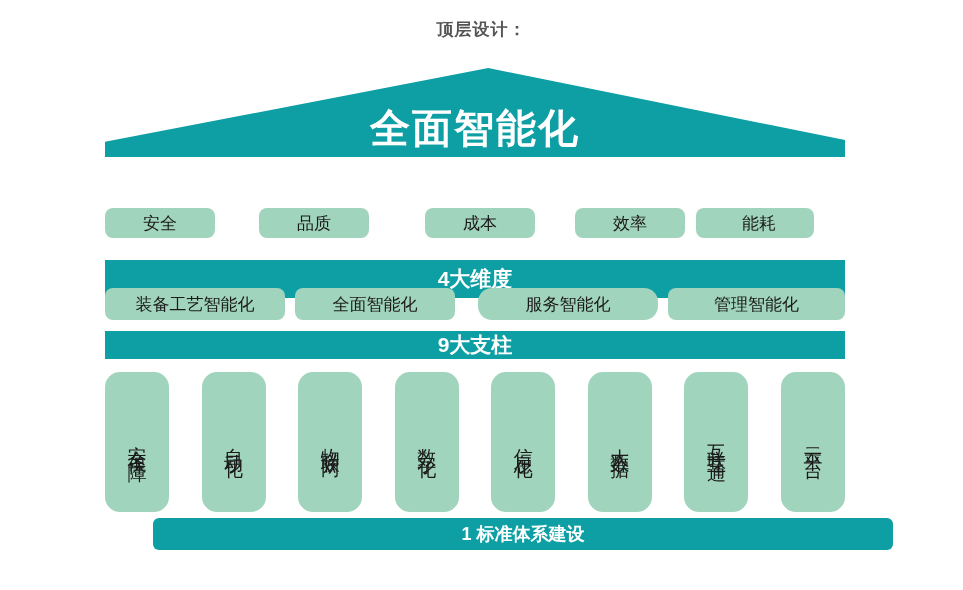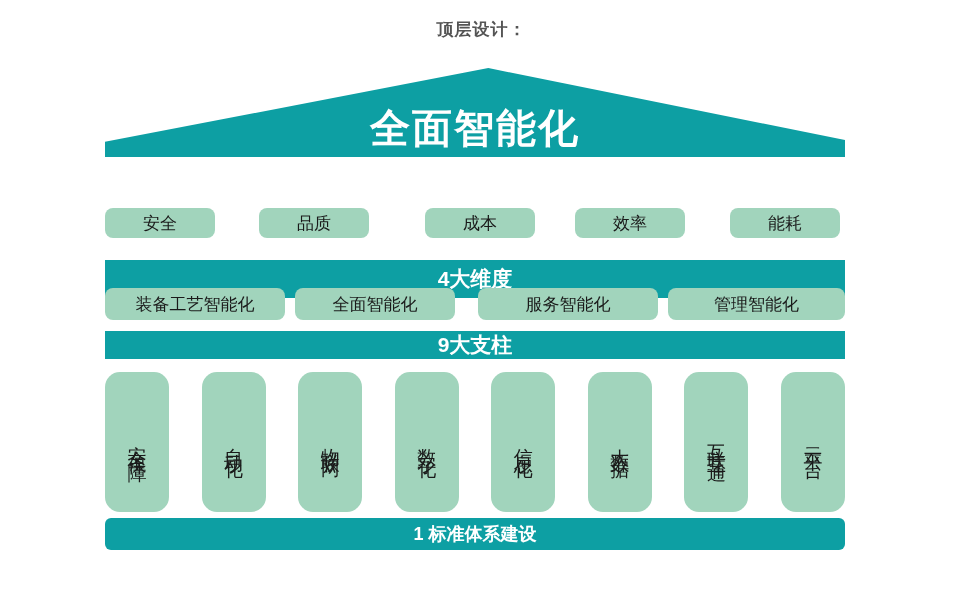--- a/index.html
+++ b/index.html
@@ -44,52 +44,52 @@
     position: absolute; top: 0; width: 110px; height: 30px;
     background: var(--light-green, #a1d4bc);
     border-radius: 8px;
     display: flex; align-items: center; justify-content: center;
     font-size: 17px; color: var(--box-text, #1a1a1a);
   }
   .goal-box:nth-child(1) { left: 0; }
   .goal-box:nth-child(2) { left: 154px; }
   .goal-box:nth-child(3) { left: 320px; }
   .goal-box:nth-child(4) { left: 470px; }
-  .goal-box:nth-child(5) { left: 625px; }
+  .goal-box:nth-child(5) { left: 591px; padding-left: 8px; }
   .dims-row { top: 288px; height: 32px; position: absolute; }
   .dim-box {
     position: absolute; top: 0; height: 32px;
     background: var(--light-green, #a1d4bc);
     border-radius: 8px;
     display: flex; align-items: center; justify-content: center;
     font-size: 17px; color: var(--box-text, #1a1a1a);
   }
   .dim-box:nth-child(1) { left: 0;     width: 180px; }
   .dim-box:nth-child(2) { left: 190px; width: 160px; }
-  .dim-box:nth-child(3) { left: 373px; width: 180px; }
+  .dim-box:nth-child(3) { left: 373px; width: 180px; border-radius: 14px; }
   .dim-box:nth-child(4) { left: 563px; width: 177px; }
   .pillars-row { top: 372px; height: 140px; }
   .pillar {
     width: 64px; height: 140px;
     background: var(--light-green, #a1d4bc);
     border-radius: 15px;
     display: flex; align-items: center; justify-content: center;
   }
   .pillar-label {
     writing-mode: vertical-rl; text-orientation: upright;
     font-size: 19px; letter-spacing: 6px;
     color: var(--box-text, #1a1a1a);
   }
   .base-bar {
     top: 518px; height: 32px;
     background: var(--teal, #0d9fa3);
     color: var(--bar-text, #ffffff);
     border-radius: 6px;
     font-weight: bold; font-size: 18px;
-    display: flex; align-items: center; justify-content: center;
+    display: flex; align-items: center; justify-content: center; margin-left: 48px;
   }
 </style>
 </head>
 <body>
 
 <div class="canvas">
 
   <div class="page-title">顶层设计：</div>
 
   <div class="block roof">

